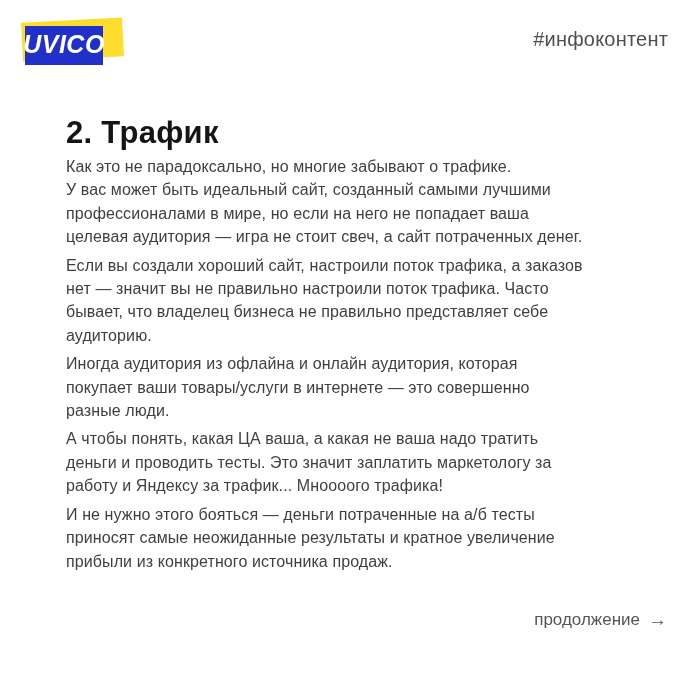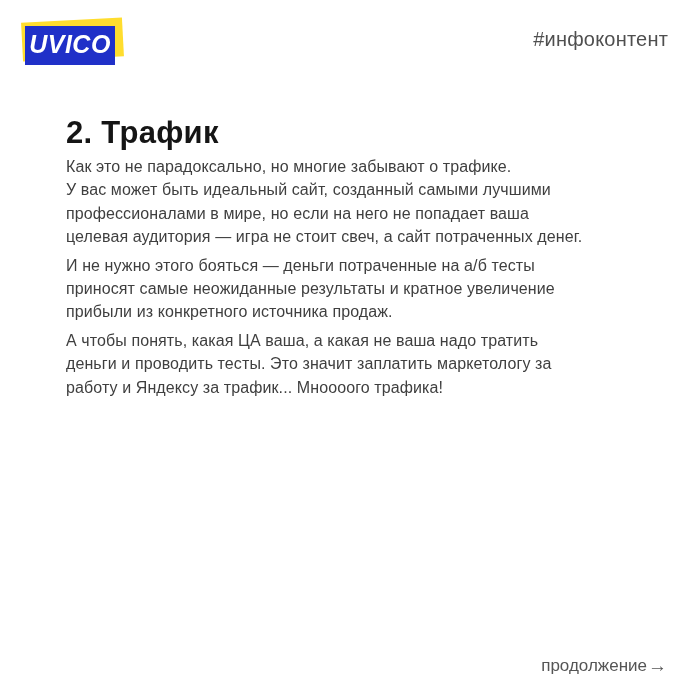--- a/index.html
+++ b/index.html
@@ -21,21 +21,21 @@
   .logo-accent {
     position: absolute;
     left: 0; top: 0;
     width: 101px; height: 39px;
     background: #ffdd2e;
     transform: translate(-3px, -6px) rotate(-3deg);
   }
   .logo-box {
     position: absolute;
     left: 0; top: 0;
-    width: 90px; height: 39px;
+    width: 78px; height: 39px;
     background: #2030c8;
     display: flex; align-items: center; justify-content: center;
   }
   .logo-text {
     color: #ffffff;
     font-weight: bold;
     font-style: italic;
     font-size: 25px;
     letter-spacing: 0.5px;
     line-height: 1;
@@ -69,27 +69,27 @@
     line-height: 23.4px;
     color: #3f3f3f;
     white-space: pre;
     margin: 0 0 5px 0;
     letter-spacing: 0.1px;
   }
 
   
   .continuation {
     position: absolute;
-    top: 656px; right: 33px;
+    top: 610px; right: 33px;
     font-size: 17px;
     line-height: 20px;
     color: #555555;
     display: flex;
     align-items: center;
-    gap: 1px;
+    gap: 8px;
   }
   .continuation .arrow { font-size: 19px; line-height: 20px; }
 </style>
 </head>
 <body>
 
 <div class="page">
 
   <header>
     <div class="logo-wrap">
@@ -100,26 +100,33 @@
     </div>
     <div class="hashtag">#инфоконтент</div>
   </header>
 
   <main class="article">
     <h1>2. Трафик</h1>
     <p class="para">Как это не парадоксально, но многие забывают о трафике.
 У вас может быть идеальный сайт, созданный самыми лучшими
 профессионалами в мире, но если на него не попадает ваша
 целевая аудитория — игра не стоит свеч, а сайт потраченных денег.</p>
+    <p class="para">Если вы создали хороший сайт, настроили поток трафика, а заказов
+нет — значит вы не правильно настроили поток трафика. Часто
+бывает, что владелец бизнеса не правильно представляет себе
+аудиторию.</p>
+    <p class="para">Иногда аудитория из офлайна и онлайн аудитория, которая
+покупает ваши товары/услуги в интернете — это совершенно
+разные люди.</p>
+    <p class="para">А чтобы понять, какая ЦА ваша, а какая не ваша надо тратить
+деньги и проводить тесты. Это значит заплатить маркетологу за
+работу и Яндексу за трафик... Мноооого трафика!</p>
     <p class="para">И не нужно этого бояться — деньги потраченные на а/б тесты
 приносят самые неожиданные результаты и кратное увеличение
 прибыли из конкретного источника продаж.</p>
-    <p class="para">А чтобы понять, какая ЦА ваша, а какая не ваша надо тратить
-деньги и проводить тесты. Это значит заплатить маркетологу за
-работу и Яндексу за трафик... Мноооого трафика!</p>
   </main>
 
   <footer>
     <div class="continuation">
       <span>продолжение</span>
       <span class="arrow">→</span>
     </div>
   </footer>
 
 </div>

